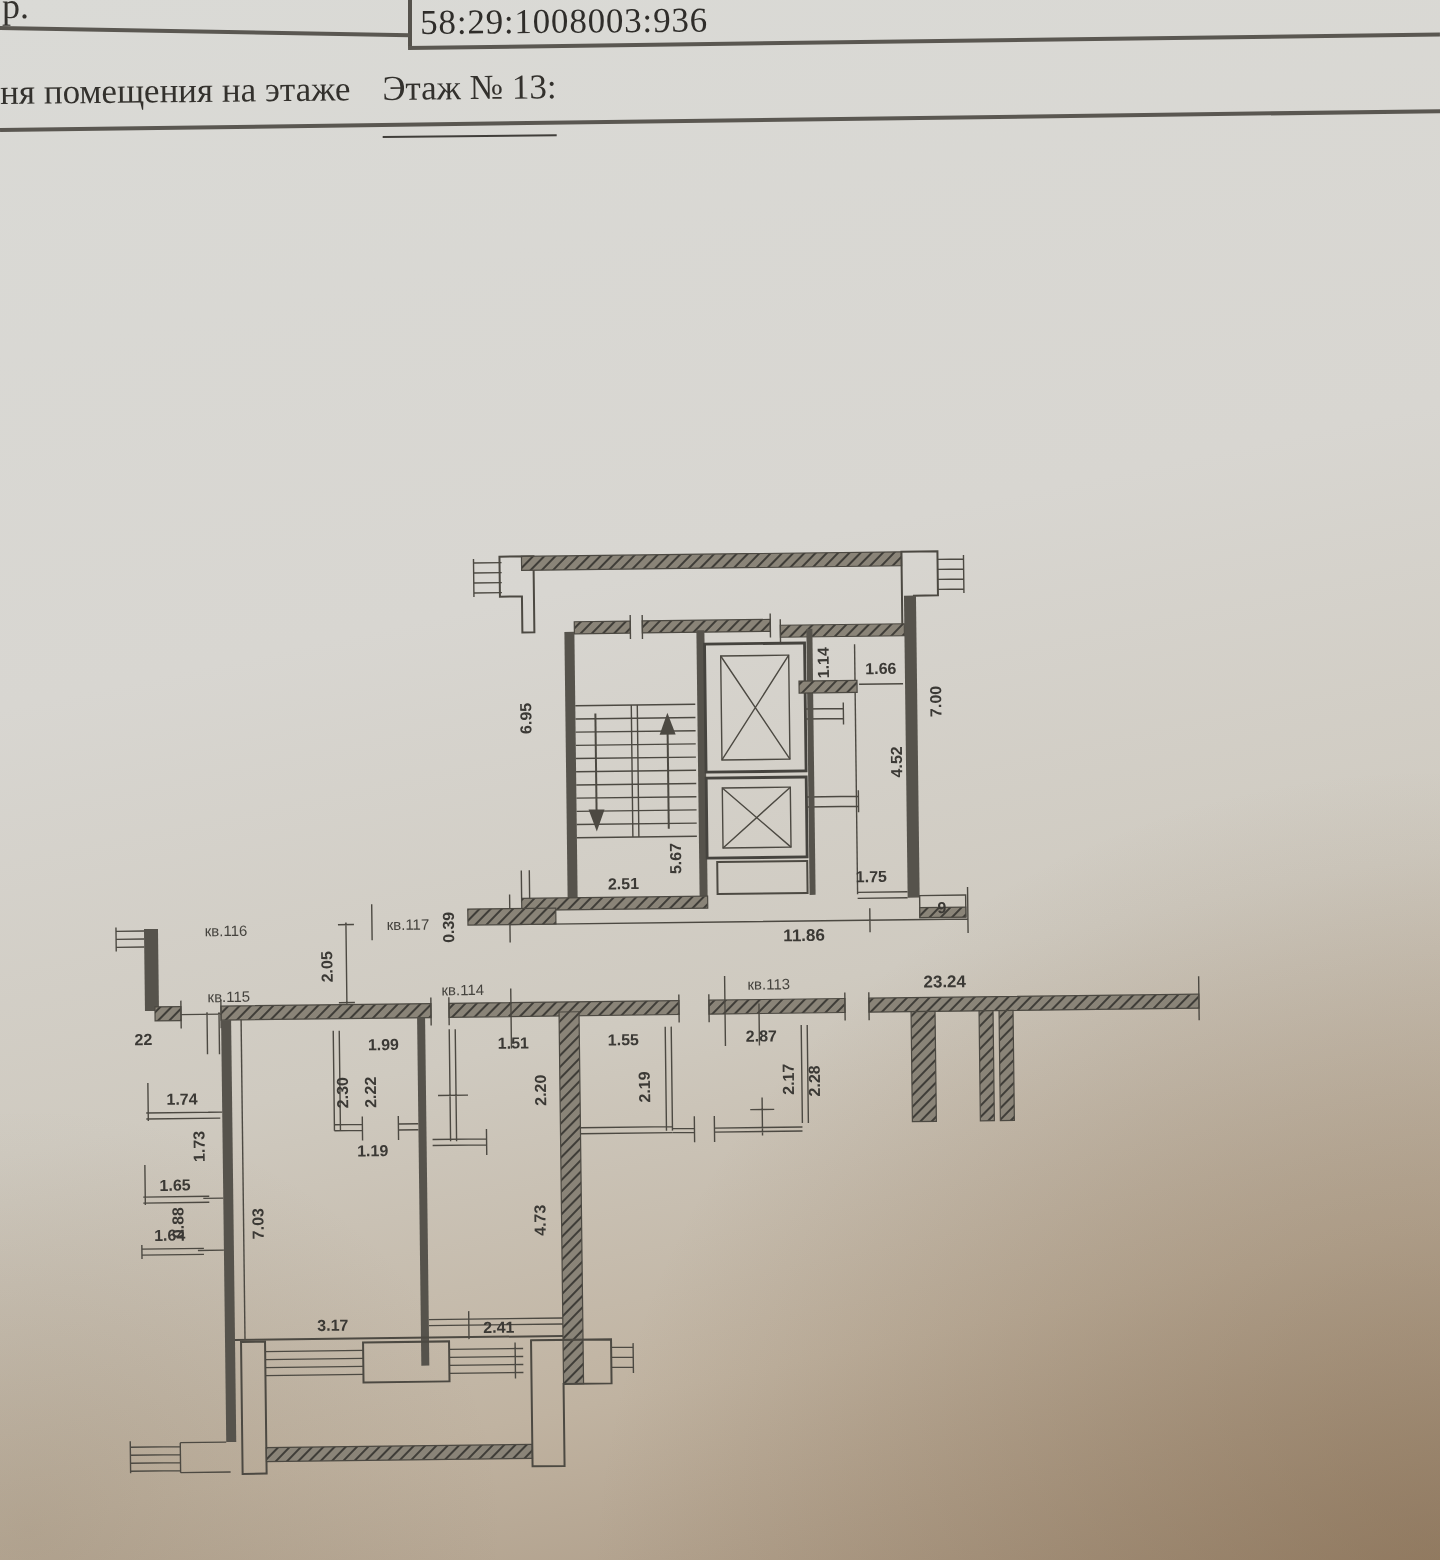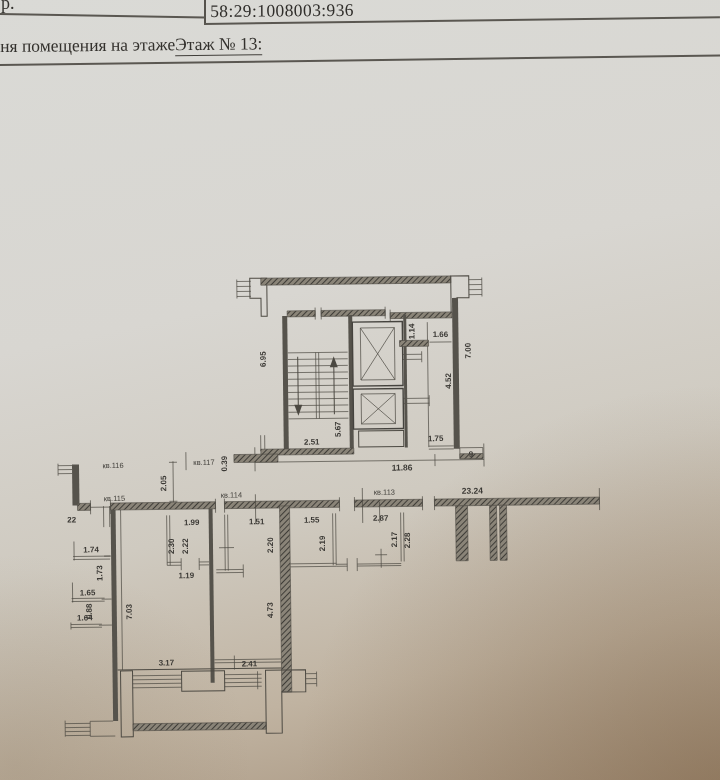--- a/index.html
+++ b/index.html
@@ -12,21 +12,21 @@
       linear-gradient(168deg,#dadad6 0%,#d8d6d1 38%,#cfcac0 62%,#c0b3a1 82%,#a6937d 100%);
   }
   .hdr-frag{position:absolute;left:1px;top:-7px;font-size:18px;color:#34322e;}
   .hdr-vline{position:absolute;left:204px;top:0;width:2px;height:23px;background:#55524c;}
   .hdr-line{position:absolute;height:1.6px;background:#5a5751;transform-origin:left top;}
   .line-a{left:0;top:13px;width:205px;transform:rotate(1deg);}
   .line-b{left:204px;top:23px;width:516px;transform:rotate(-0.75deg);}
   .line-c{left:0;top:64px;width:724px;transform:rotate(-0.75deg);}
   .cadastral{position:absolute;left:210px;top:1px;font-size:17.5px;letter-spacing:.4px;color:#2f2d2a;transform:rotate(-0.5deg);transform-origin:left top;}
   .caption{position:absolute;left:0;top:36px;font-size:17.5px;color:#33312d;transform:rotate(-0.6deg);transform-origin:left top;white-space:nowrap;}
-  .caption .floor{border-bottom:1.4px solid #403e3a;padding-bottom:1px;margin-left:0;}
+  .caption .floor{border-bottom:1.4px solid #403e3a;padding-bottom:14px;margin-left:16px;}
   svg.plan{position:absolute;left:0;top:0;transform:rotate(-0.7deg);transform-origin:360px 300px;}
   svg .w1{stroke:#4c4942;stroke-width:1;fill:none;}
   svg .w07{stroke:#4c4942;stroke-width:0.7;fill:none;}
   svg .w14{stroke:#45433e;stroke-width:1.4;fill:none;}
   svg .solid{fill:#56534c;stroke:none;}
   svg .hatchf{fill:url(#h);stroke:#4c4942;stroke-width:0.6;}
   svg text{font-family:"Liberation Sans",sans-serif;}
   svg .dim{font-size:8px;font-weight:600;fill:#3b3935;text-anchor:middle;}
   svg .dimb{font-size:8.5px;font-weight:600;fill:#3b3935;text-anchor:middle;}
   svg .kv{font-size:7.5px;font-weight:400;fill:#45433e;text-anchor:middle;}

